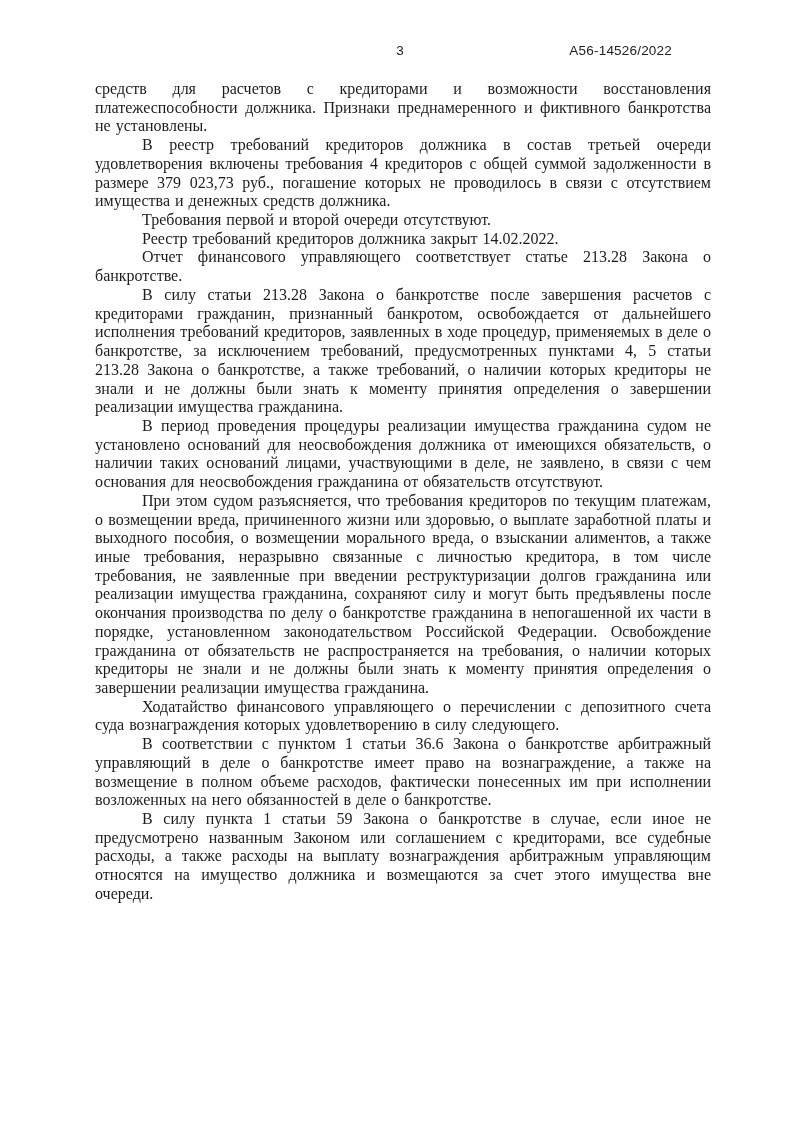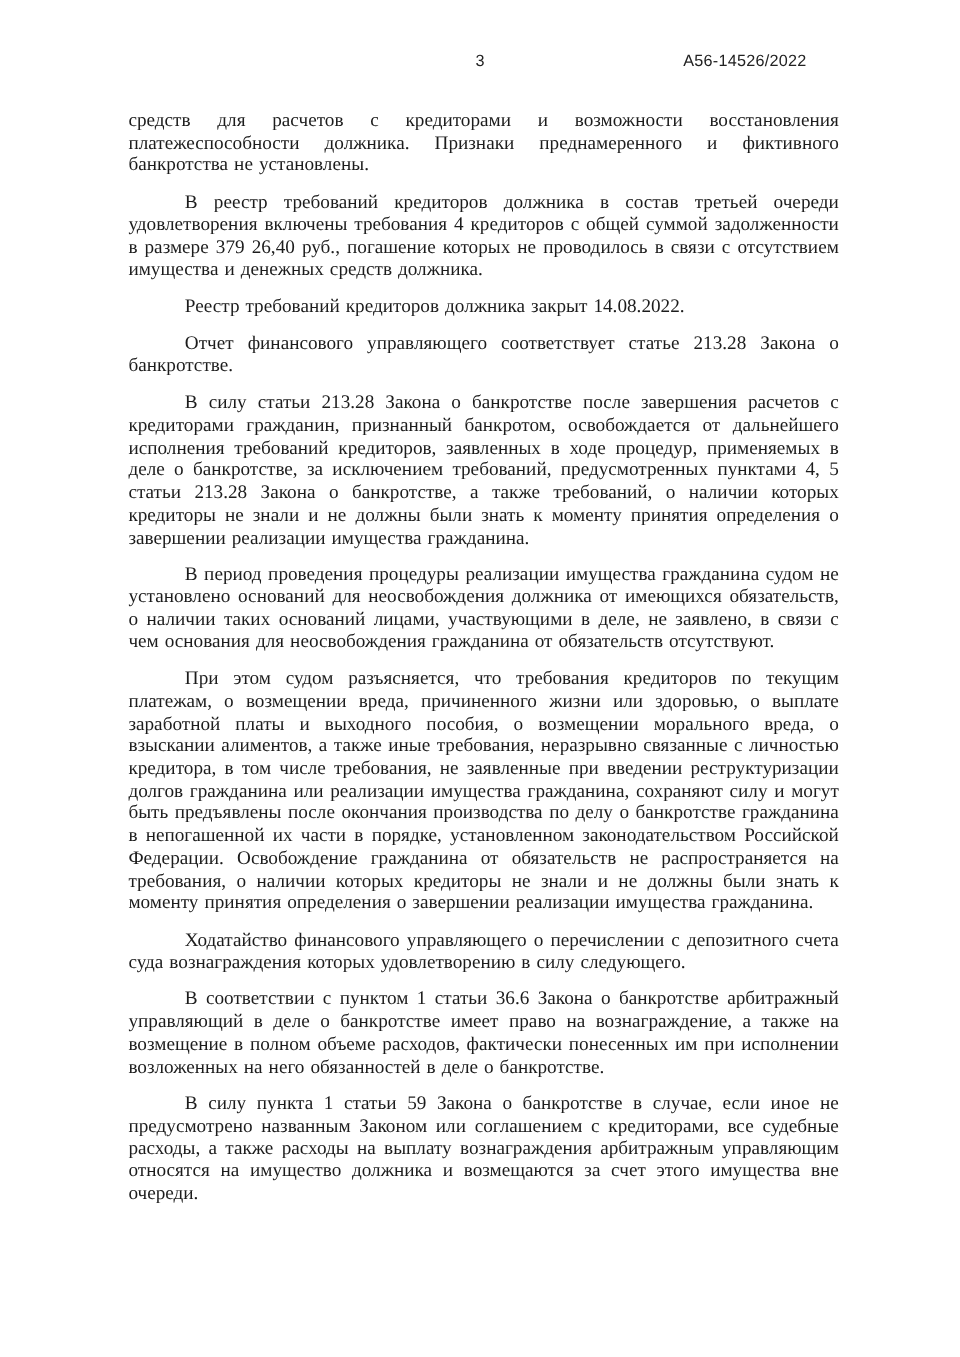--- a/index.html
+++ b/index.html
@@ -41,21 +41,21 @@
     position: absolute;
     top: 80px;
     left: 95px;
     width: 616px;
     font-family: "Liberation Serif", serif;
     font-size: 16px;
     line-height: 18.72px;
     color: #1c1c1c;
   }
   .doc-body p {
-    margin: 12px;
+    margin: 0;
     padding: 0;
     text-align: justify;
     text-indent: 47px;
     word-spacing: 1px;
   }
   .doc-body p.no-indent {
     text-indent: 0;
   }
 </style>
 </head>
@@ -63,22 +63,23 @@
 
 <div class="page">
 
   <div class="page-header">
     <div class="page-number">3</div>
     <div class="case-number">А56-14526/2022</div>
   </div>
 
   <div class="doc-body">
     <p class="no-indent">средств для расчетов с кредиторами и возможности восстановления платежеспособности должника. Признаки преднамеренного и фиктивного банкротства не установлены.</p>
-    <p>В реестр требований кредиторов должника в состав третьей очереди удовлетворения включены требования 4 кредиторов с общей суммой задолженности в размере 379 26,40 руб., погашение которых не проводилось в связи с отсутствием имущества и денежных средств должника.</p>
-    <p>Реестр требований кредиторов должника закрыт 14.08.2022.</p>
+    <p>В реестр требований кредиторов должника в состав третьей очереди удовлетворения включены требования 4 кредиторов с общей суммой задолженности в размере 379 023,73 руб., погашение которых не проводилось в связи с отсутствием имущества и денежных средств должника.</p>
+    <p>Требования первой и второй очереди отсутствуют.</p>
+    <p>Реестр требований кредиторов должника закрыт 14.02.2022.</p>
     <p>Отчет финансового управляющего соответствует статье 213.28 Закона о банкротстве.</p>
     <p>В силу статьи 213.28 Закона о банкротстве после завершения расчетов с кредиторами гражданин, признанный банкротом, освобождается от дальнейшего исполнения требований кредиторов, заявленных в ходе процедур, применяемых в деле о банкротстве, за исключением требований, предусмотренных пунктами 4, 5 статьи 213.28 Закона о банкротстве, а также требований, о наличии которых кредиторы не знали и не должны были знать к моменту принятия определения о завершении реализации имущества гражданина.</p>
     <p>В период проведения процедуры реализации имущества гражданина судом не установлено оснований для неосвобождения должника от имеющихся обязательств, о наличии таких оснований лицами, участвующими в деле, не заявлено, в связи с чем основания для неосвобождения гражданина от обязательств отсутствуют.</p>
     <p>При этом судом разъясняется, что требования кредиторов по текущим платежам, о возмещении вреда, причиненного жизни или здоровью, о выплате заработной платы и выходного пособия, о возмещении морального вреда, о взыскании алиментов, а также иные требования, неразрывно связанные с личностью кредитора, в том числе требования, не заявленные при введении реструктуризации долгов гражданина или реализации имущества гражданина, сохраняют силу и могут быть предъявлены после окончания производства по делу о банкротстве гражданина в непогашенной их части в порядке, установленном законодательством Российской Федерации. Освобождение гражданина от обязательств не распространяется на требования, о наличии которых кредиторы не знали и не должны были знать к моменту принятия определения о завершении реализации имущества гражданина.</p>
     <p>Ходатайство финансового управляющего о перечислении с депозитного счета суда вознаграждения которых удовлетворению в силу следующего.</p>
     <p>В соответствии с пунктом 1 статьи 36.6 Закона о банкротстве арбитражный управляющий в деле о банкротстве имеет право на вознаграждение, а также на возмещение в полном объеме расходов, фактически понесенных им при исполнении возложенных на него обязанностей в деле о банкротстве.</p>
     <p>В силу пункта 1 статьи 59 Закона о банкротстве в случае, если иное не предусмотрено названным Законом или соглашением с кредиторами, все судебные расходы, а также расходы на выплату вознаграждения арбитражным управляющим относятся на имущество должника и возмещаются за счет этого имущества вне очереди.</p>
   </div>
 
 </div>

